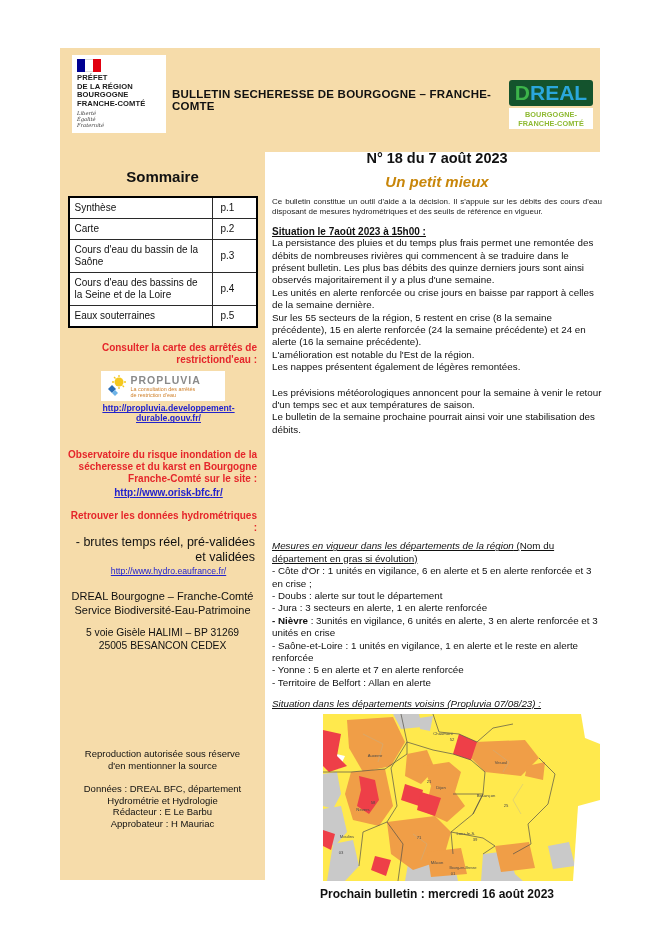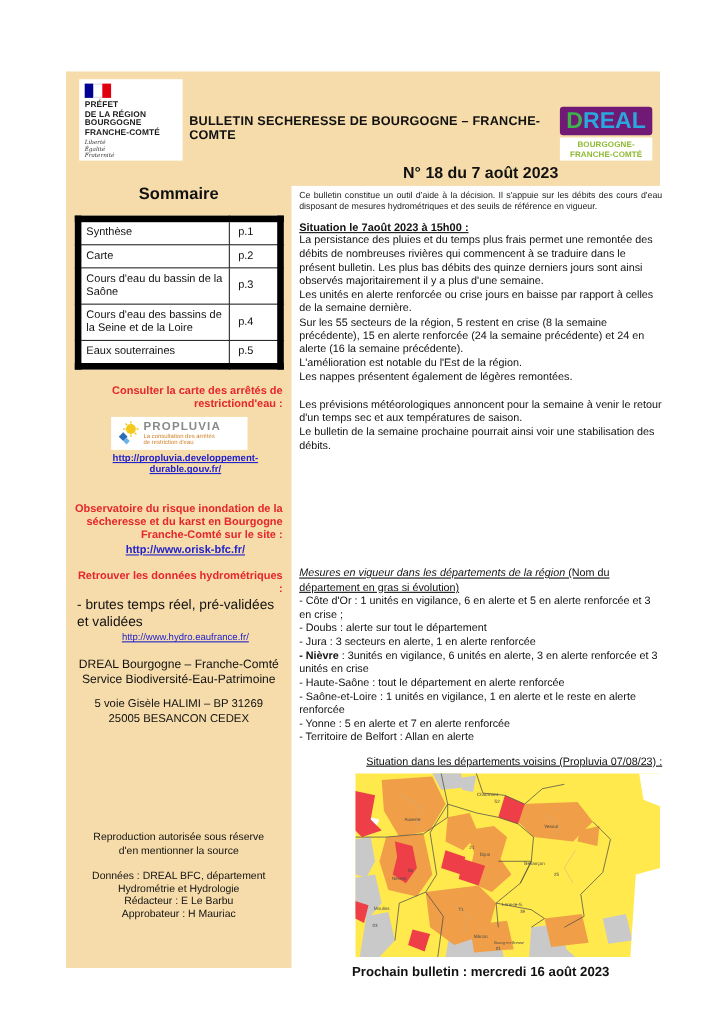--- a/index.html
+++ b/index.html
@@ -1,75 +1,75 @@
 <!DOCTYPE html>
 <html><head>
 <meta charset="utf-8">
 <style>
   html,body{margin:0;padding:0;background:#ffffff;}
   .page{position:relative;width:661px;height:936px;background:#ffffff;overflow:hidden;
         font-family:"Liberation Sans","DejaVu Sans",sans-serif;color:#1a1a1a;}
 
   
-  .band{position:absolute;left:60px;top:65px;width:540px;height:104px;background:#f6dcaa;}
+  .band{position:absolute;left:60px;top:48px;width:540px;height:104px;background:#f6dcaa;}
   .prefet-box{position:absolute;left:12px;top:7px;width:94px;height:78px;background:#ffffff;
               padding:4px 5px;box-sizing:border-box;}
   .flag{display:flex;width:24px;height:13px;margin-bottom:2px;}
   .flag span{flex:1;}
   .flag .b{background:#000091;} .flag .w{background:#ffffff;border-top:1px solid #ddd;border-bottom:1px solid #ddd;}
   .flag .r{background:#e1000f;}
   .prefet-lines{font-weight:bold;font-size:7.6px;line-height:8.6px;letter-spacing:0.1px;}
   .motto{margin-top:2px;font-family:"DejaVu Serif",serif;font-style:italic;font-size:5.2px;line-height:6px;color:#333;}
   .band-title{position:absolute;left:112px;right:98px;top:0;bottom:0;display:flex;align-items:center;
               justify-content:center;font-weight:bold;font-size:11.5px;letter-spacing:0.2px;color:#111;}
   .dreal{position:absolute;right:7px;top:32px;width:84px;text-align:center;}
-  .dreal-top{background:#701a75;border-radius:3px;font-size:21px;font-weight:bold;line-height:26px;
+  .dreal-top{background:#14532d;border-radius:3px;font-size:21px;font-weight:bold;line-height:26px;
              font-family:"Liberation Sans",sans-serif;}
   .dreal-top .d{color:#3cb44a;} .dreal-top .real{color:#2aa7dc;}
   .dreal-strip{background:#ffffff;margin-top:2px;font-size:7.3px;font-weight:bold;color:#8fba33;
                padding:1.5px 1px;letter-spacing:0.1px;}
 
   
   .sidebar{position:absolute;left:60px;top:146px;width:205px;height:734px;background:#f6dcaa;
            box-sizing:border-box;font-size:10px;}
   .sommaire-title{margin-top:22px;text-align:center;font-weight:bold;font-size:15px;color:#111;}
   table.toc{margin:11px auto 0;width:190px;border-collapse:collapse;background:#fff;
-            border:6px solid #000000;font-size:10px;}
+            border:2px solid #000000;font-size:10px;}
   table.toc td{border:1px solid #2a2a2a;padding:4px 5px;line-height:12px;color:#111;}
   table.toc td.pg{width:30px;text-align:left;padding-left:8px;}
   .red-head{margin:14px 8px 0;text-align:right;font-weight:bold;color:#e5262b;font-size:10px;line-height:12px;}
   .propluvia{width:124px;margin:5px auto 2px;background:#ffffff;display:flex;align-items:center;
              padding:3px 4px;box-sizing:border-box;}
   .propluvia .txt{margin-left:4px;text-align:left;}
   .propluvia .name{font-weight:bold;color:#8a8a8a;font-size:10.5px;letter-spacing:1px;}
   .propluvia .sub{font-size:5.4px;color:#d0802a;line-height:6.2px;}
   .link{display:block;text-align:center;color:#2222cc;text-decoration:underline;font-weight:bold;
         font-size:8.7px;margin-top:2px;margin-left:12px;}
   .link.big{font-size:10px;}
   .link.plain{font-weight:normal;font-size:8.7px;}
-  .hydro-black{margin:1px 10px 0;text-align:left;font-size:12.5px;color:#111;line-height:14.5px;}
+  .hydro-black{margin:1px 10px 0;text-align:right;font-size:12.5px;color:#111;line-height:14.5px;}
   .dreal-block{margin-top:14px;text-align:center;font-weight:normal;font-size:11px;line-height:13.5px;color:#111;}
   .addr{margin-top:9px;text-align:center;font-size:10.3px;line-height:13px;color:#111;}
   .credits{margin-top:96px;text-align:center;font-size:9.5px;line-height:11.5px;color:#111;}
   .credits .blk{margin-bottom:12px;}
 
   
   .main{position:absolute;left:272px;top:150px;width:330px;}
   .issue{font-weight:bold;font-size:14.5px;text-align:center;color:#111;}
   .headline{margin-top:7px;font-weight:bold;font-style:italic;font-size:15px;text-align:center;color:#c8860a;}
   .intro{margin-top:7px;font-size:8px;line-height:9.6px;color:#222;text-align:justify;}
   .sit-title{margin-top:10px;font-weight:bold;font-size:10px;text-decoration:underline;color:#111;}
   .para p{margin:0;font-size:9.8px;line-height:12.4px;color:#111;text-align:left;}
   .para p.gap{margin-top:13px;}
   .mesures-title{margin-top:104px;font-size:9.8px;line-height:12.4px;color:#111;}
   .mesures-title .it{font-style:italic;text-decoration:underline;}
   .mesures-title .rg{text-decoration:underline;}
   .mi{font-size:9.8px;line-height:12.4px;color:#111;}
   .mi .b{font-weight:bold;}
-  .voisins-title{margin-top:9px;font-size:9.8px;text-decoration:underline;color:#111;text-align:right;}
+  .voisins-title{margin-top:9px;font-size:9.8px;font-style:italic;text-decoration:underline;color:#111;}
   .mapwrap{margin:5px 0 0 51px;width:277px;height:167px;background:#fff;}
   .next-bulletin{margin-top:6px;text-align:center;font-weight:bold;font-size:12px;color:#111;}
 </style>
 </head>
 <body>
 
 <div class="page">
 
   <div class="band">
     <div class="prefet-box">
@@ -168,20 +168,21 @@
     <div class="credits">
       <div class="blk" style="padding:0 18px;">Reproduction autorisée sous réserve d'en mentionner la source</div>
       <div style="padding:0 14px;">Données : DREAL BFC, département Hydrométrie et Hydrologie</div>
       <div>Rédacteur : E Le Barbu</div>
       <div>Approbateur : H Mauriac</div>
     </div>
   </div>
 
   <div class="main">
     <div class="issue">N° 18 du 7 août 2023</div>
+    <div class="headline">Un petit mieux</div>
     <div class="intro">Ce bulletin constitue un outil d'aide à la décision. Il s'appuie sur les débits des cours d'eau disposant de mesures hydrométriques et des seuils de référence en vigueur.</div>
 
     <div class="sit-title">Situation le 7août 2023 à 15h00 :</div>
     <div class="para">
       <p>La persistance des pluies et du temps plus frais permet une remontée des débits de nombreuses rivières qui commencent à se traduire dans le présent bulletin. Les plus bas débits des quinze derniers jours sont ainsi observés majoritairement il y a plus d'une semaine.</p>
       <p>Les unités en alerte renforcée ou crise jours en baisse par rapport à celles de la semaine dernière.</p>
       <p>Sur les 55 secteurs de la région, 5 restent en crise (8 la semaine précédente), 15 en alerte renforcée (24 la semaine précédente) et 24 en alerte (16 la semaine précédente).</p>
       <p>L'amélioration est notable du l'Est de la région.</p>
       <p>Les nappes présentent également de légères remontées.</p>
       <p class="gap">Les prévisions météorologiques annoncent pour la semaine à venir le retour d'un temps sec et aux températures de saison.</p>
@@ -189,21 +190,20 @@
     </div>
 
     <div class="mesures-title">
       <span class="it">Mesures en vigueur dans les départements de la région</span><span class="rg"> (Nom du département en gras si évolution)</span>
     </div>
     <div>
       <div class="mi"><span class="">- Côte d'Or</span><span> : 1 unités en vigilance, 6 en alerte et 5 en alerte renforcée et 3 en crise ;</span></div>
       <div class="mi"><span class="">- Doubs</span><span> : alerte sur tout le département</span></div>
       <div class="mi"><span class="">- Jura</span><span> : 3 secteurs en alerte, 1 en alerte renforcée</span></div>
       <div class="mi"><span class="b">- Nièvre</span><span> : 3unités en vigilance, 6 unités en alerte, 3 en alerte renforcée et 3 unités en crise</span></div>
-      <div class="mi"><span class="">- Haute-Saône :</span><span> tout le département en alerte renforcée</span></div>
       <div class="mi"><span class="">- Saône-et-Loire</span><span> : 1 unités en vigilance, 1 en alerte et le reste en alerte renforcée</span></div>
       <div class="mi"><span class="">- Yonne</span><span> : 5 en alerte et 7 en alerte renforcée</span></div>
       <div class="mi"><span class="">- Territoire de Belfort</span><span> : Allan en alerte</span></div>
     </div>
 
     <div class="voisins-title">Situation dans les départements voisins (Propluvia 07/08/23) :</div>
 
     <div class="mapwrap">
       <svg viewBox="0 0 277 167" width="277" height="167">
 

